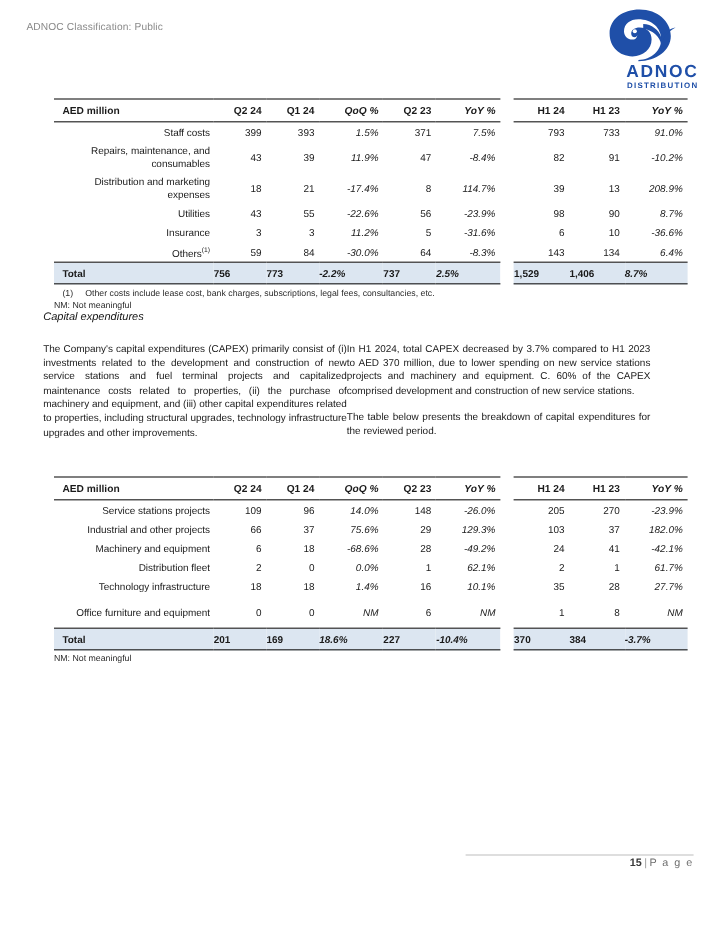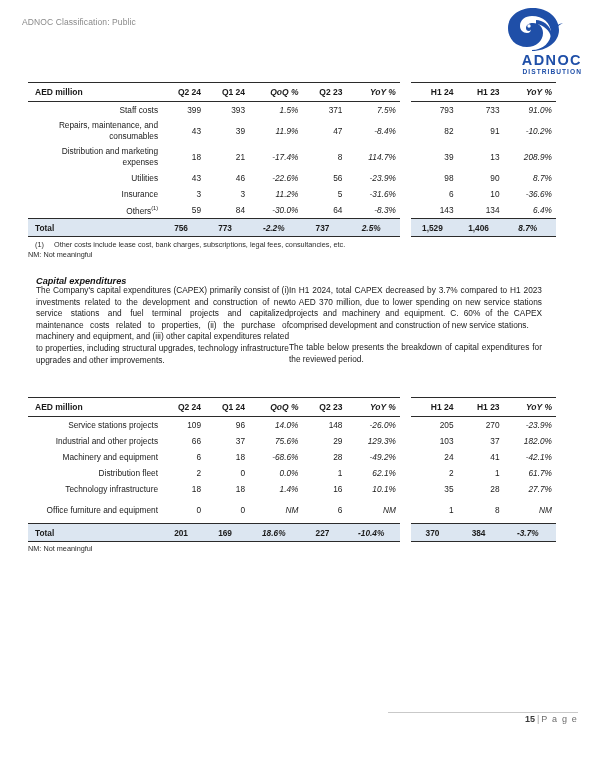--- a/index.html
+++ b/index.html
@@ -55,21 +55,21 @@
     font-weight: bold;
     color: #1f4fa8;
     letter-spacing: 1.05px;
     line-height: 8px;
     margin-top: 1px;
   }
 
   
   .table-block {
     position: absolute;
-    left: 28px;
+    left: 45px;
     width: 528px;
   }
   #table1-block { top: 82px; }
   #table2-block { top: 397px; }
 
   table.fin {
     border-collapse: collapse;
     width: 528px;
     table-layout: fixed;
     font-size: 8.3px;
@@ -124,21 +124,21 @@
     line-height: 11px;
   }
   tr.row td.ital { font-style: italic; }
   tr.row td.gap { padding: 0; }
   tr.row.tall td { height: 26px; }
 
   
   tr.total td {
     height: 17px;
     font-weight: bold;
-    text-align: center;
+    text-align: left;
     padding-right: 4px;
     background: #dce6f1;
     border-top: 1.1px solid #2b2b2b;
     border-bottom: 1.6px solid #2b2b2b;
     white-space: nowrap;
   }
   tr.total td.lab {
     text-align: left;
     padding-left: 7px;
     padding-right: 0;
@@ -171,23 +171,23 @@
     color: #2b2b2b;
     line-height: 10px;
     padding-left: 0px;
   }
   sup.fnref { font-size: 5.6px; vertical-align: super; }
 
   
   .section-title {
     position: absolute;
     left: 36px;
-    top: 276px;
+    top: 259px;
     font-size: 9.2px;
-    font-weight: bold;
+    font-weight: normal;
     font-style: italic;
     color: #141414;
   }
   .body-cols {
     position: absolute;
     left: 36px;
     top: 285px;
     width: 528px;
     display: flex;
   }
@@ -297,21 +297,21 @@
         <td>8</td>
         <td class="ital">114.7%</td>
         <td class="gap"></td>
         <td>39</td>
         <td>13</td>
         <td class="ital">208.9%</td>
       </tr>
       <tr class="row">
         <td class="lab">Utilities</td>
         <td>43</td>
-        <td>46</td>
+        <td>55</td>
         <td class="ital">-22.6%</td>
         <td>56</td>
         <td class="ital">-23.9%</td>
         <td class="gap"></td>
         <td>98</td>
         <td>90</td>
         <td class="ital">8.7%</td>
       </tr>
       <tr class="row">
         <td class="lab">Insurance</td>

